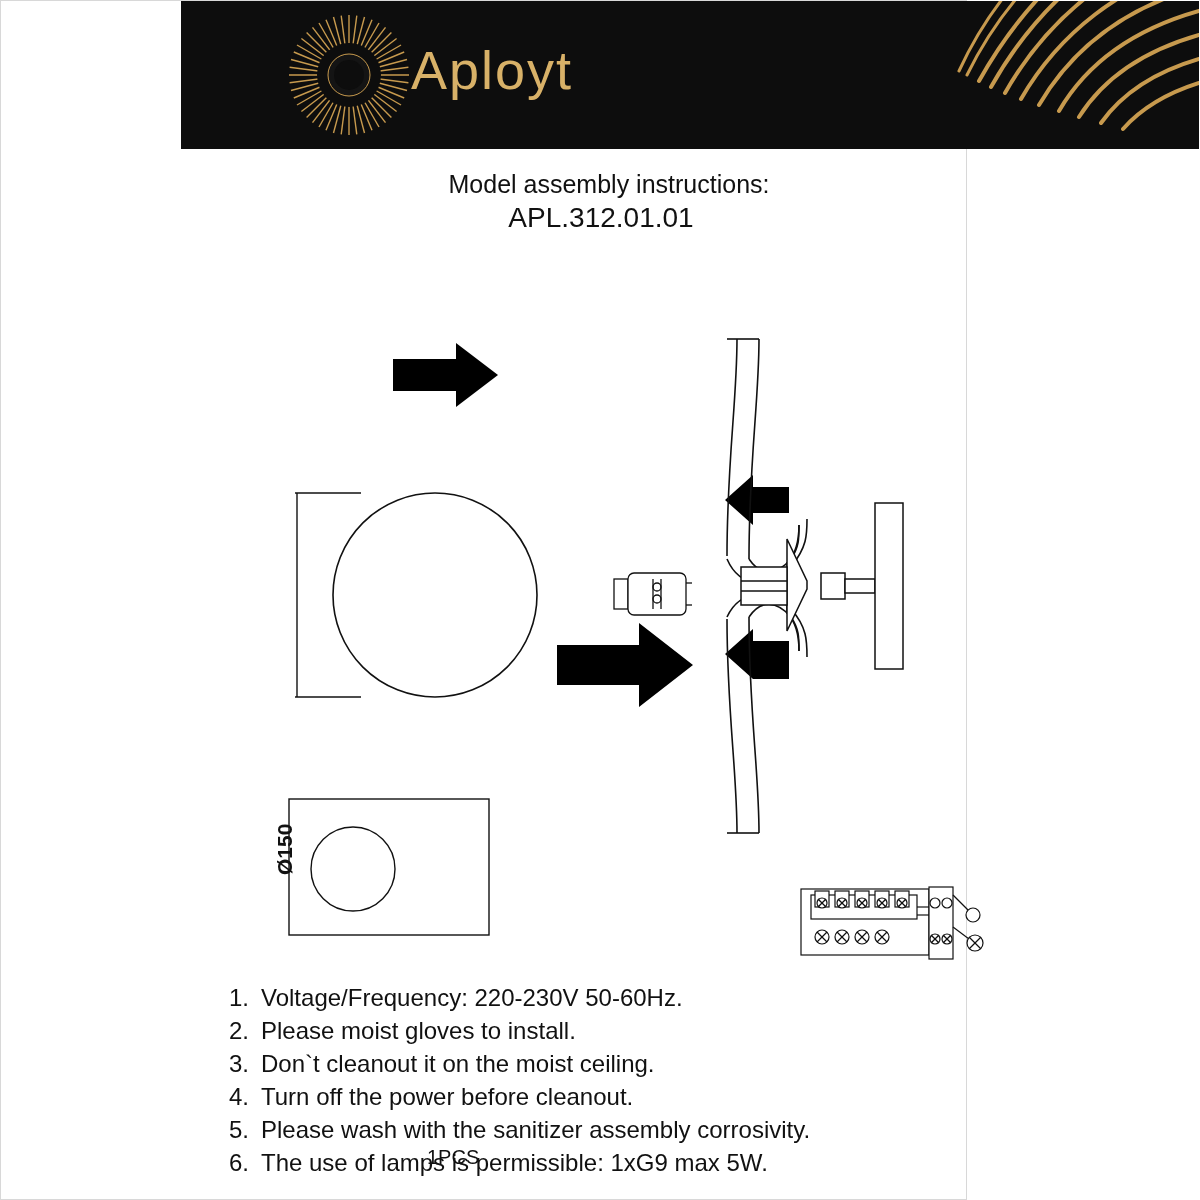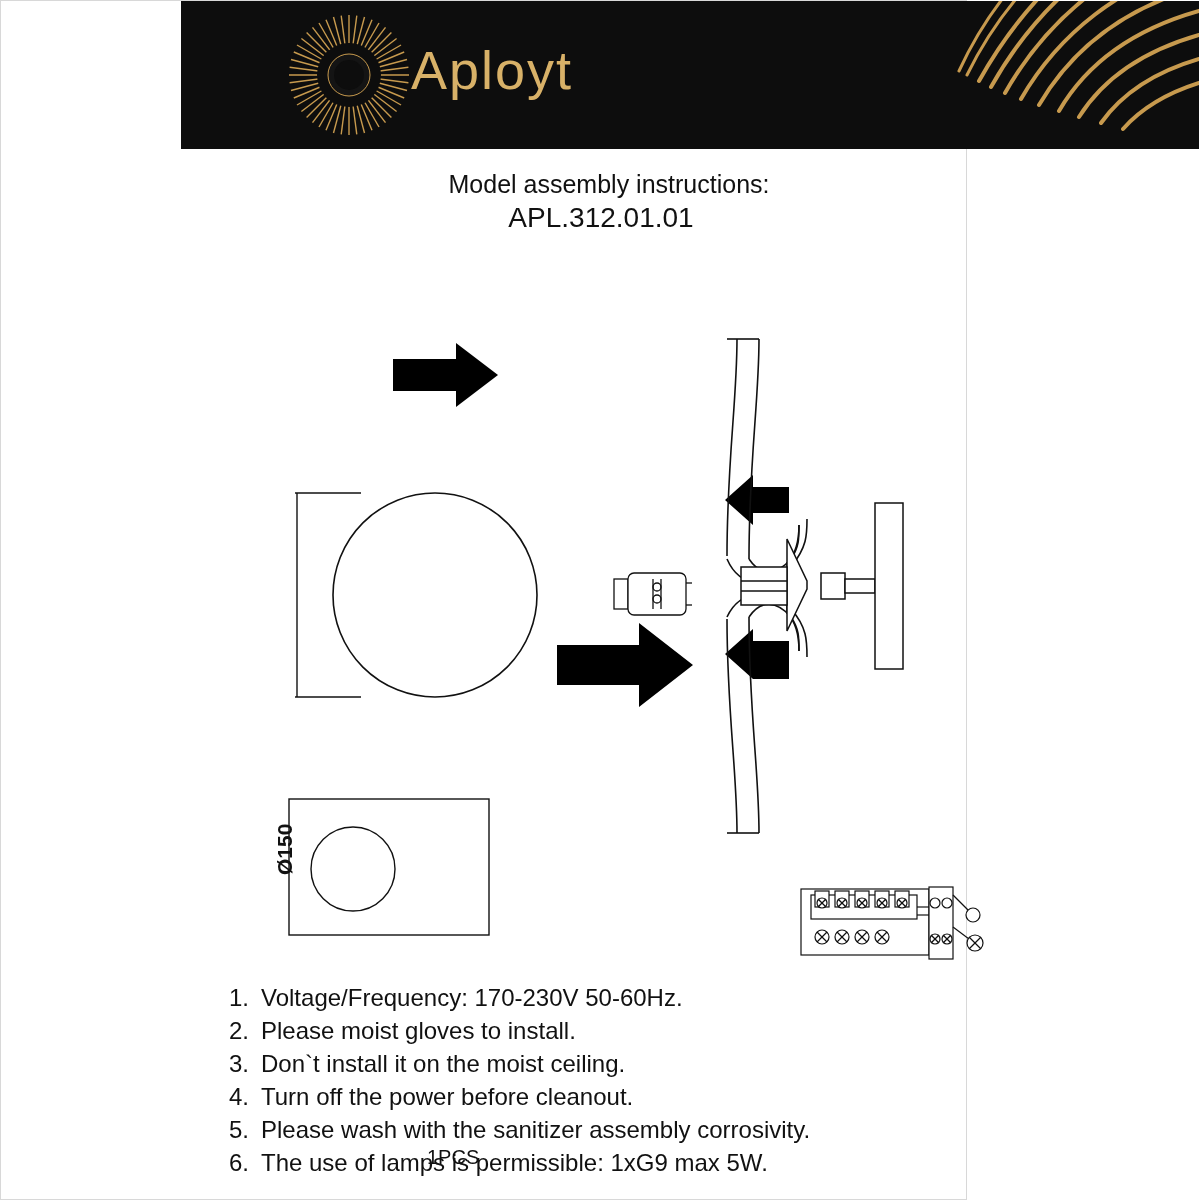--- a/index.html
+++ b/index.html
@@ -356,29 +356,29 @@
 
     </svg>
 
     <div class="dim-label">Ø150</div>
     <div class="pcs-label">1PCS</div>
   </div>
 
   <div class="notes">
     <div class="note-row">
       <span class="note-num">1.</span>
-      <span class="note-text">Voltage/Frequency: 170-230V 50-60Hz.</span>
+      <span class="note-text">Voltage/Frequency: 220-230V 50-60Hz.</span>
     </div>
     <div class="note-row">
       <span class="note-num">2.</span>
       <span class="note-text">Please moist gloves to install.</span>
     </div>
     <div class="note-row">
       <span class="note-num">3.</span>
-      <span class="note-text">Don`t install it on the moist ceiling.</span>
+      <span class="note-text">Don`t cleanout it on the moist ceiling.</span>
     </div>
     <div class="note-row">
       <span class="note-num">4.</span>
       <span class="note-text">Turn off the power before cleanout.</span>
     </div>
     <div class="note-row">
       <span class="note-num">5.</span>
       <span class="note-text">Please wash with the sanitizer assembly corrosivity.</span>
     </div>
     <div class="note-row">

